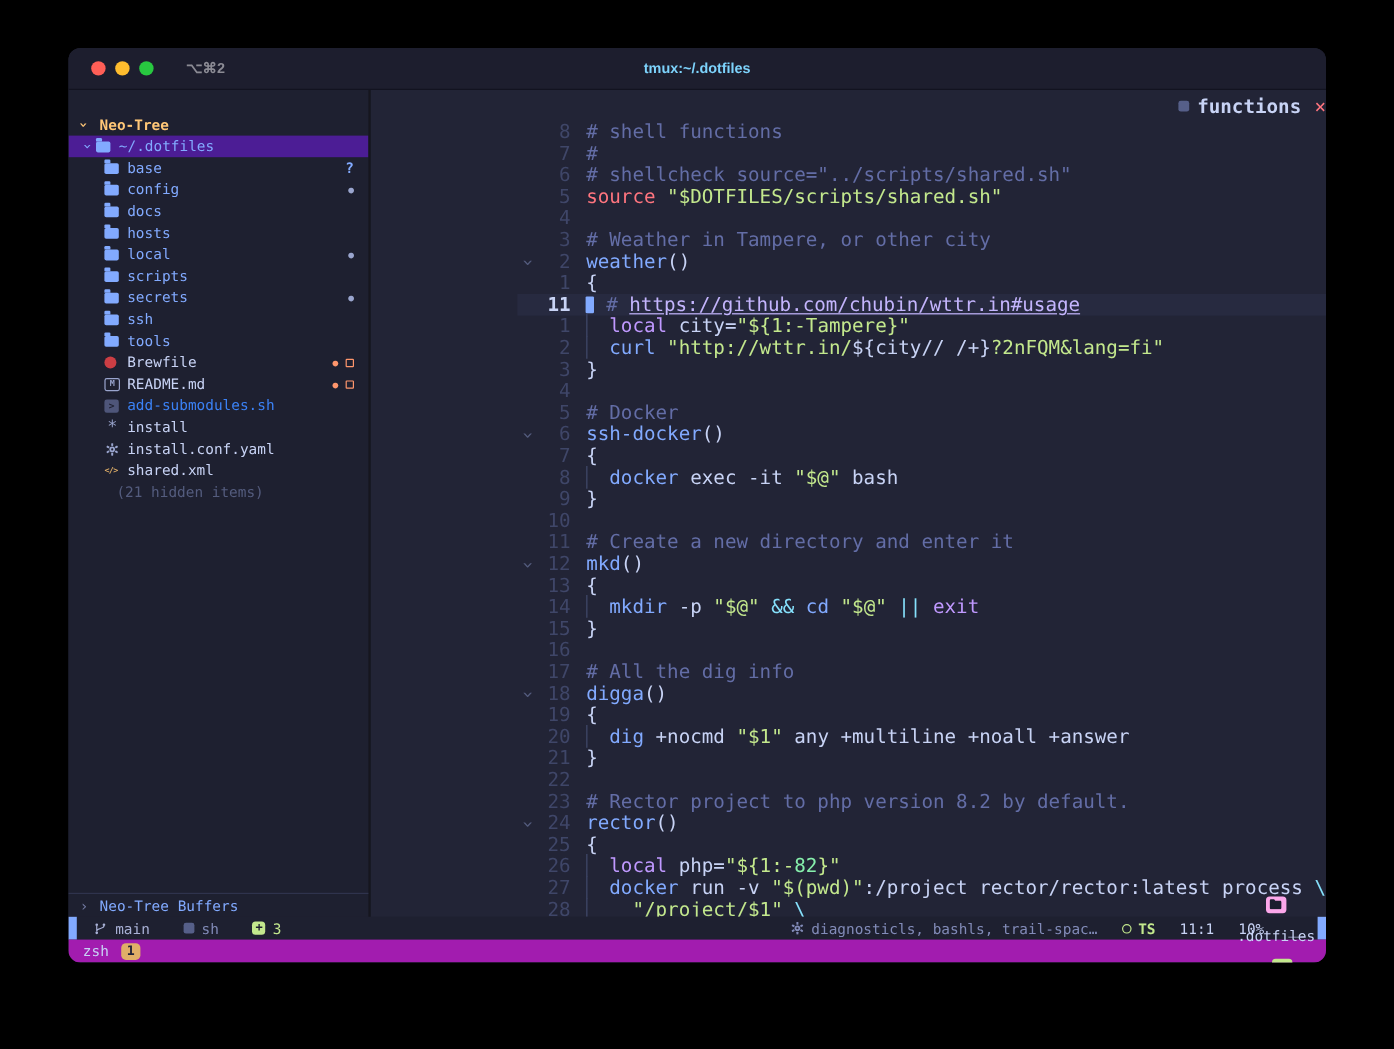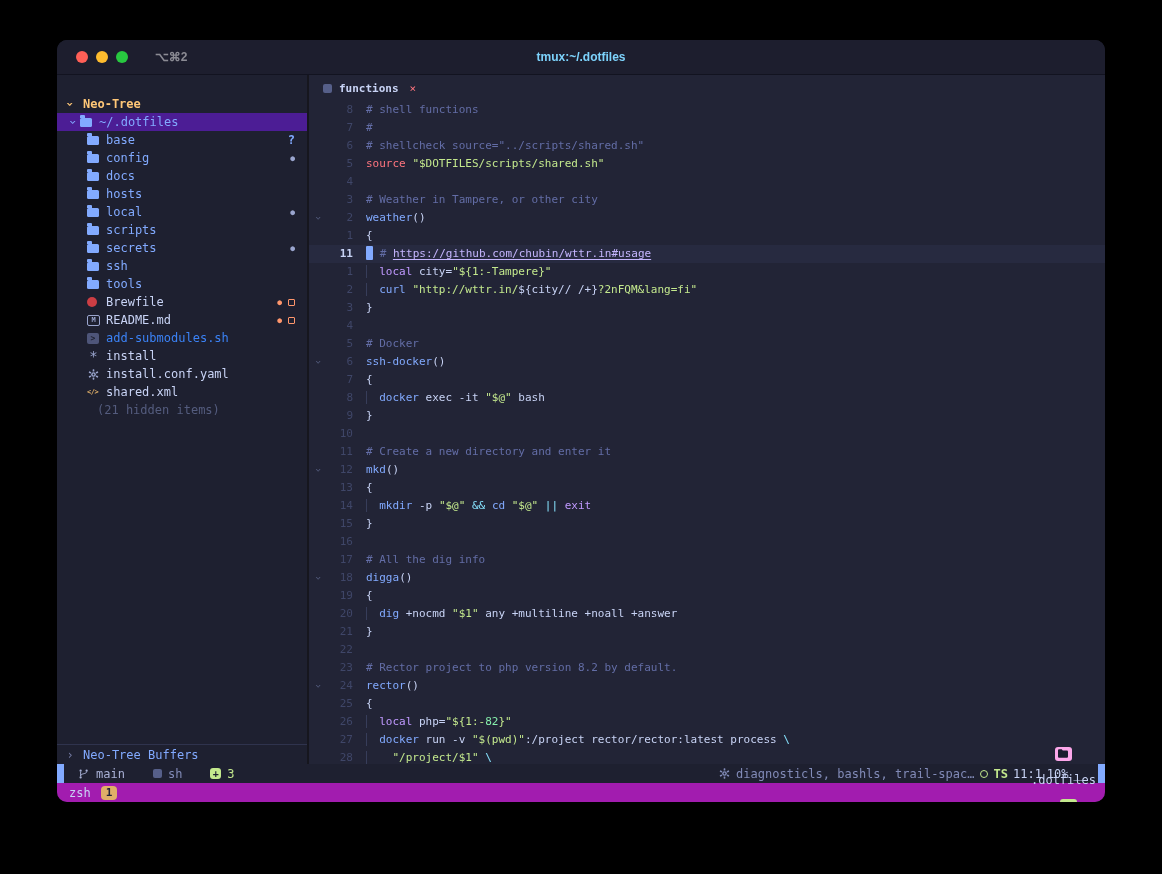--- a/index.html
+++ b/index.html
@@ -44,21 +44,21 @@
   .i-xml{color:#e0af68;font-size:7px;line-height:11px;font-weight:700;width:14px;flex:none;margin-right:5px;letter-spacing:-.5px;}
   .i-gear{width:13px;height:11px;flex:none;margin-right:6px;color:#9aa5ce;display:flex;align-items:center;justify-content:center;}
   .badges{margin-left:auto;margin-right:12px;display:flex;gap:6px;align-items:center;}
   .b-q{color:#82aaff;font-weight:700;}
   .b-dot{color:#9aa5ce;font-size:8px;}
   .b-moddot{color:#ff966c;font-size:8px;}
   .b-sq{width:7px;height:7px;box-sizing:border-box;border:1px solid #ff966c;border-radius:1px;}
   .buffers{height:19px;flex:none;border-top:1px solid #2f334d;display:flex;align-items:center;padding-left:8px;color:#82aaff;}
   .buffers .lbl{margin-left:8px;}
   
-  .editor{flex:1;min-width:0;background:#222436;display:flex;flex-direction:column;font-size:11px;}
+  .editor{flex:1;min-width:0;background:#222436;display:flex;flex-direction:column;font-size:16px;align-items:flex-end;}
   .tabbar{height:26px;flex:none;display:flex;align-items:center;padding-left:14px;color:#c8d3f5;}
   .tab{display:flex;align-items:center;gap:7px;}
   .tab-icon{width:9px;height:9px;background:#565f89;border-radius:2px;}
   .tab-label{font-weight:700;}
   .tab-close{color:#ff757f;margin-left:4px;}
   .code{flex:1;min-height:0;overflow:hidden;line-height:18px;white-space:pre;}
   .code-line{height:18px;display:flex;}
   .code-line.cur{background:rgba(47,51,77,.45);}
   .fold-col{width:18px;flex:none;text-align:center;color:#545c7e;}
   .fold-col .chev{width:8px;}
@@ -75,21 +75,21 @@
   .statusline{height:19px;flex:none;background:#1e2030;display:flex;align-items:center;font-size:12px;color:#828bb8;}
   .sl-bar{width:7px;height:100%;background:#82aaff;flex:none;}
   .sl-left{display:flex;gap:28px;margin-left:14px;align-items:center;}
   .sl-item{display:flex;align-items:center;gap:6px;white-space:pre;}
   .sl-branch{color:#a9b1d6;}
   .sl-ft{color:#828bb8;}
   .ft-icon{width:9px;height:9px;background:#565f89;border-radius:2px;}
   .sl-added{color:#c3e88d;}
   .plus-icon{width:11px;height:11px;background:#c3e88d;color:#1e2030;border-radius:3px;font-size:10px;line-height:11px;
     font-weight:700;text-align:center;}
-  .sl-right{margin-left:auto;display:flex;gap:5px;align-items:center;margin-right:10px;}
+  .sl-right{margin-left:auto;display:flex;gap:20px;align-items:center;margin-right:10px;}
   .sl-ts{color:#c3e88d;font-weight:700;}
   .ts-ring{width:8px;height:8px;box-sizing:border-box;border:1.5px solid #c3e88d;border-radius:50%;}
   .sl-pos,.sl-pct,.sl-marks{color:#c8d3f5;}
   
   .tmux{height:19px;flex:none;background:#a21caf;display:flex;align-items:center;font-size:12px;color:#c8d3f5;padding:0 9px;}
   .tm-session{margin-left:3px;}
   .tm-badge{margin-left:10px;background:#e0af68;color:#22243a;border-radius:4px;padding:0 5px;height:14px;
     line-height:14px;font-size:11px;font-weight:700;}
   .tm-right{margin-left:auto;display:flex;align-items:center;gap:12px;flex-direction:column;}
   .tm-ic{width:17px;height:14px;border-radius:3px;display:flex;align-items:center;justify-content:center;flex:none;}

